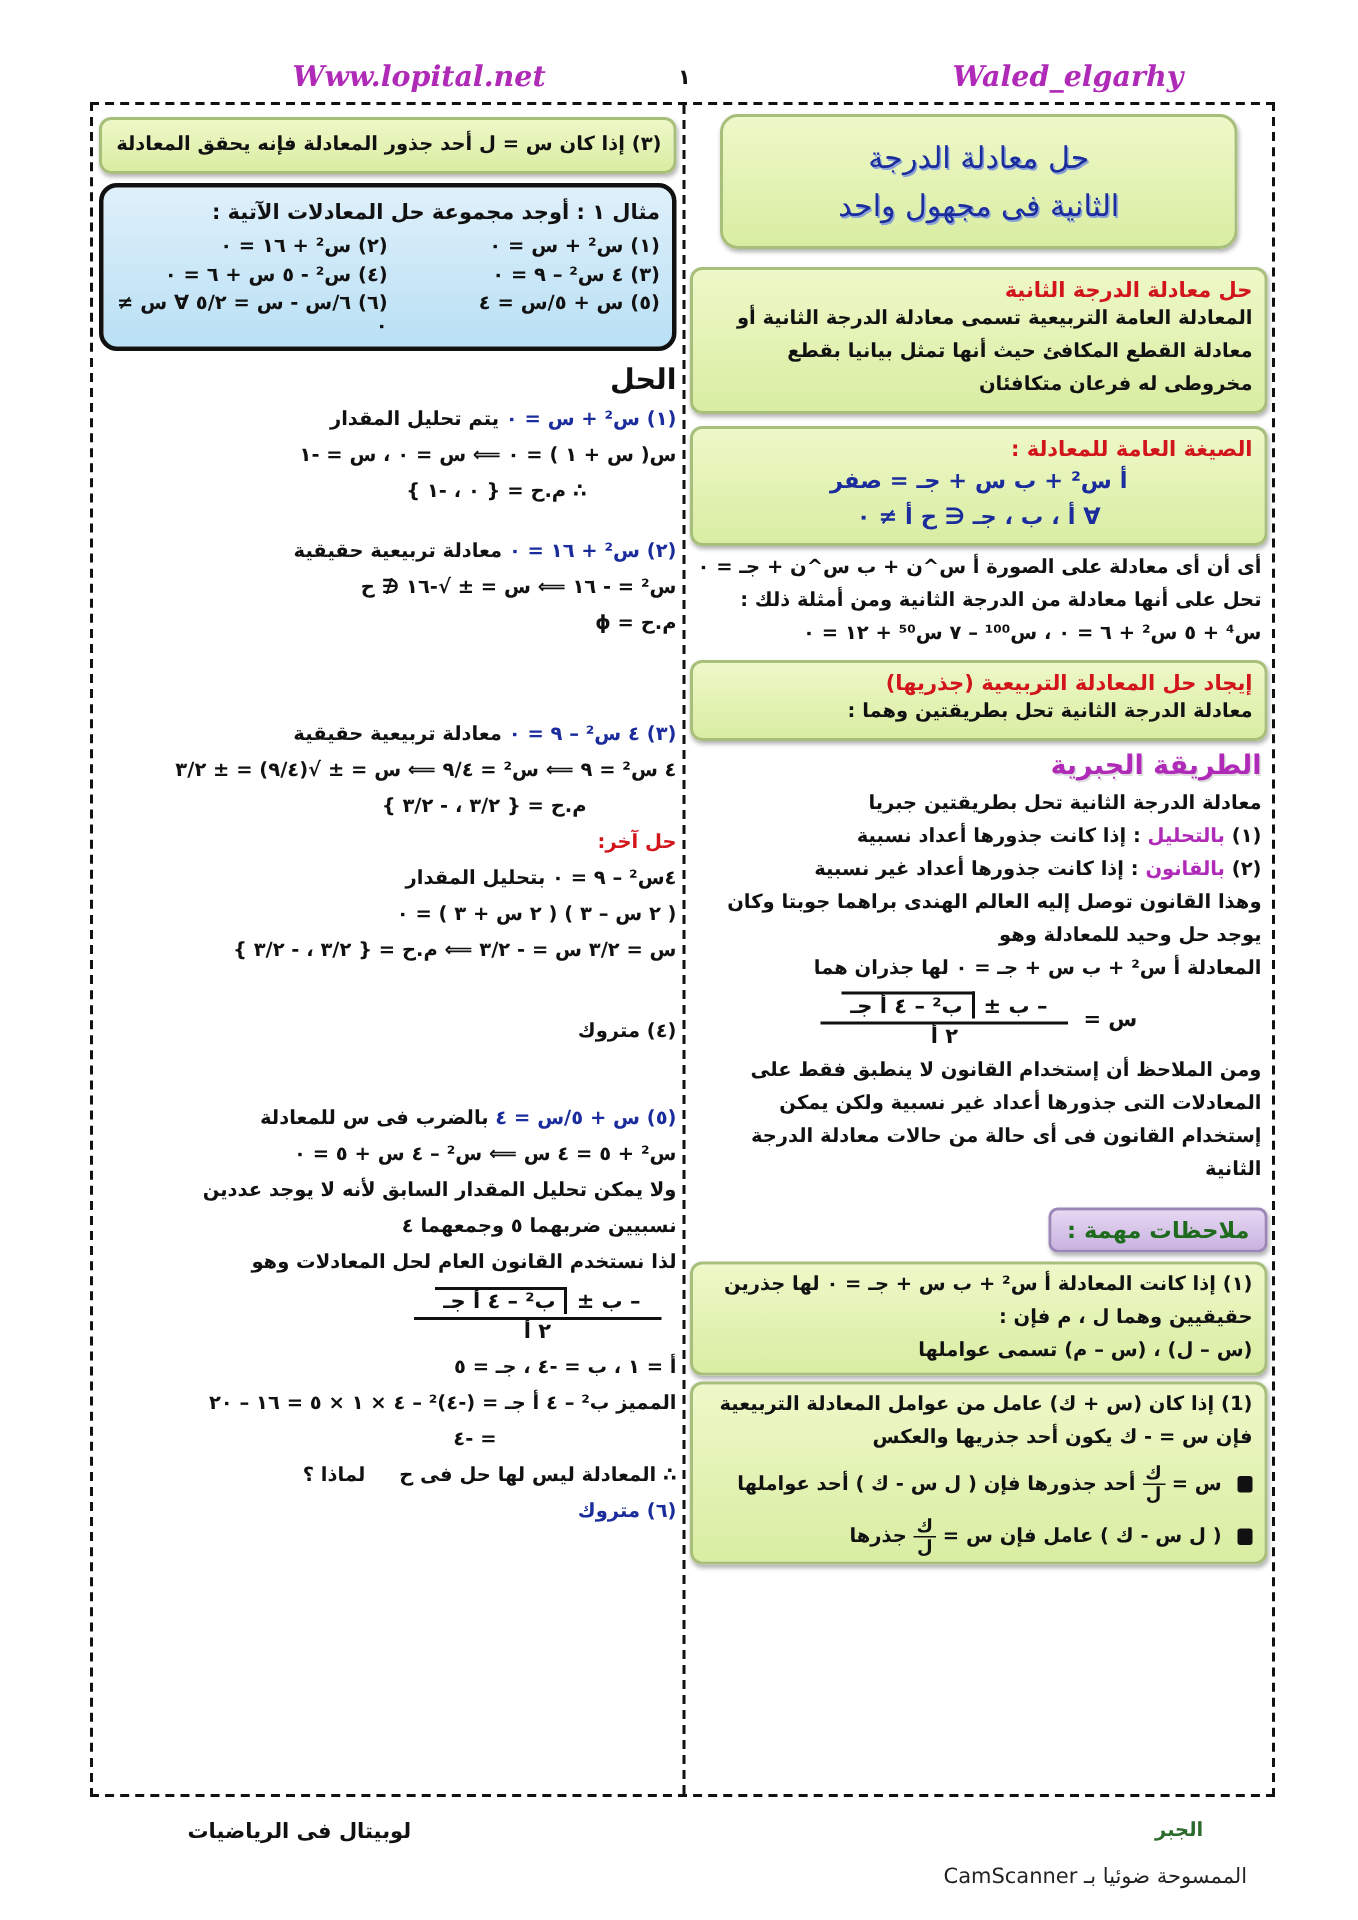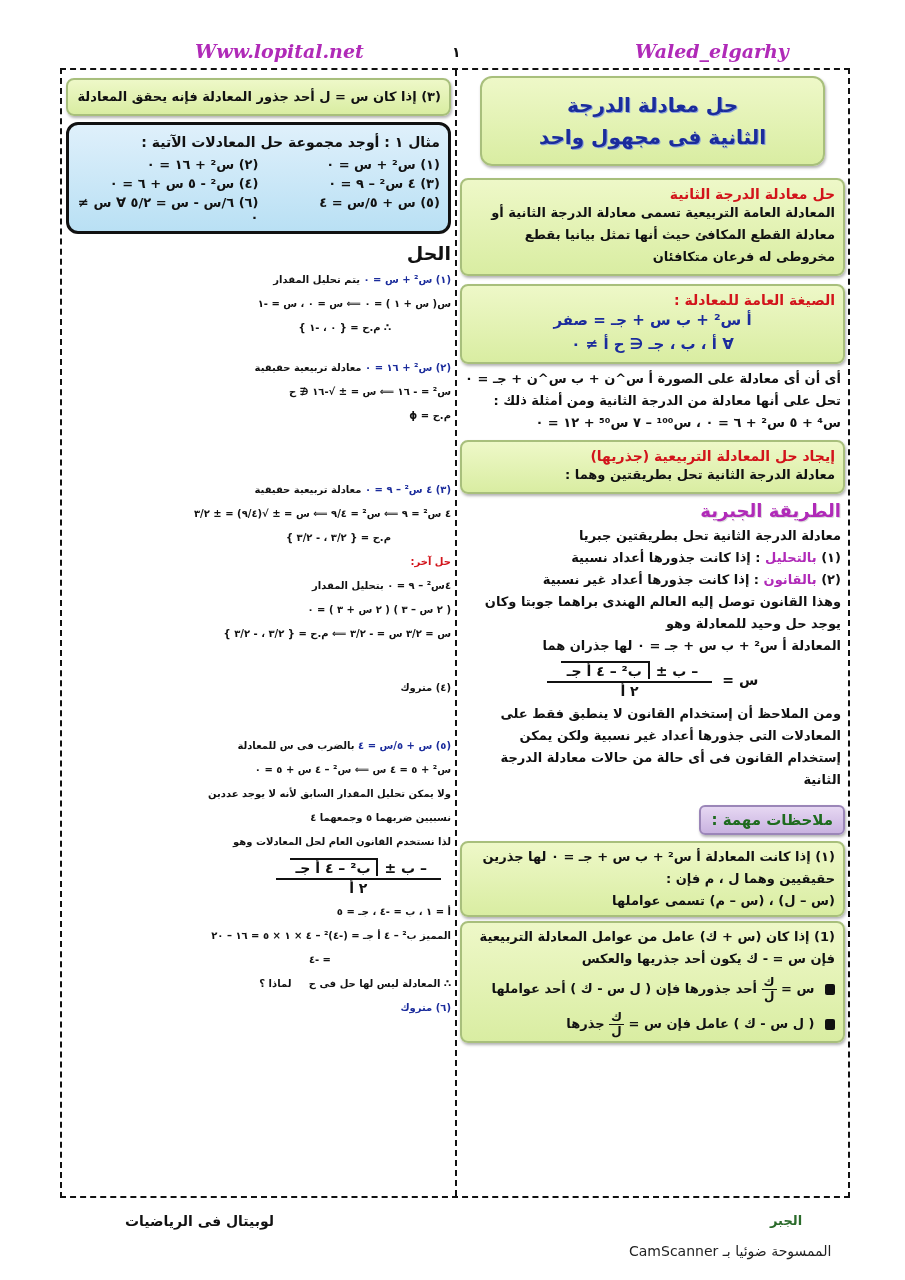--- a/index.html
+++ b/index.html
@@ -13,21 +13,21 @@
 
   .frame { position: absolute; left: 60px; top: 68px; width: 790px; height: 1130px; border: 2px dashed #111; }
   .divider { position: absolute; left: 455px; top: 70px; height: 1126px; border-left: 2px dashed #111; }
 
   .col { position: absolute; top: 74px; }
   .col.right { left: 460px; width: 385px; }
   .col.left { left: 66px; width: 385px; }
 
   .box-green { background: linear-gradient(#eef8c8, #d9eda2); border: 2px solid #a8bf7c; border-radius: 8px; box-shadow: 1px 2px 3px rgba(0,0,0,0.3); padding: 6px 8px; }
   .title-box { margin: 0 20px 0 20px; height: 90px; display: flex; flex-direction: column; justify-content: center; align-items: center; border-radius: 12px; }
-  .title-line { color: #1b2c9c; font-size: 20px; font-weight: bold; line-height: 32px; text-shadow: 1px 1px 0 #8aa2d8; }
+  .title-line { color: #1b2c9c; font-size: 20px; font-weight: normal; line-height: 32px; text-shadow: 1px 1px 0 #8aa2d8; }
 
   .red-head { color: #d2141b; font-size: 14px; font-weight: bold; }
   .body-txt { font-size: 13px; font-weight: bold; line-height: 22px; }
   .blue-eq { color: #1b2c9c; font-size: 15px; font-weight: bold; text-align: center; line-height: 24px; }
   .purple-head { color: #b02ab8; font-size: 18px; font-weight: bold; text-shadow: 1px 1px 0 #ddd; }
   .purple { color: #b02ab8; }
   .blue { color: #1b2c9c; }
   .red { color: #d2141b; }
 
   .frac { display: inline-flex; flex-direction: column; align-items: center; vertical-align: middle; font-size: 12px; line-height: 13px; }
@@ -36,21 +36,21 @@
   .bigfrac { display: inline-flex; flex-direction: column; align-items: center; }
   .bigfrac .num { border-bottom: 2px solid #111; padding: 0 14px 2px; display:flex; gap:6px; align-items: flex-end;}
   .sqrt { border-top: 2px solid #111; border-right: 2px solid #111; padding: 0 6px; }
 
   .notes-tag { display: inline-block; background: linear-gradient(#e6d7f2,#c9b3e0); border: 2px solid #9b86b8; border-radius: 6px; color: #1e6b1e; font-weight: bold; font-size: 15px; padding: 4px 10px; box-shadow: 1px 2px 3px rgba(0,0,0,0.3); }
 
   .example-box { background: linear-gradient(#dff0fb, #b9e0f4); border: 3px solid #111; border-radius: 12px; padding: 6px 8px; margin-top: 6px; }
   .ex-grid { display: grid; grid-template-columns: 1fr 1fr; row-gap: 4px; font-size: 13px; font-weight: bold; margin-top: 4px; }
 
   .sol-head { font-size: 19px; font-weight: bold; margin: 8px 0 4px; }
-  .line { font-size: 10px; font-weight: bold; line-height: 24px; }
+  .line { font-size: 13px; font-weight: bold; line-height: 24px; }
   .gap { height: 16px; }
   .bullet { display:inline-block; width:10px; height:11px; background:#111; border-radius: 2px; margin-left: 6px; vertical-align: middle; }
 
   .footer-left { position: absolute; top: 1213px; left: 125px; font-size: 14px; font-weight: bold; }
   .footer-right { position: absolute; top: 1213px; left: 770px; font-size: 13px; font-weight: bold; color: #2b6b2b; }
   .scanner { position: absolute; top: 1243px; left: 585px; font-size: 14px; color: #222; font-weight: normal; margin-left: 44px; }
 </style>
 </head>
 <body>
 

